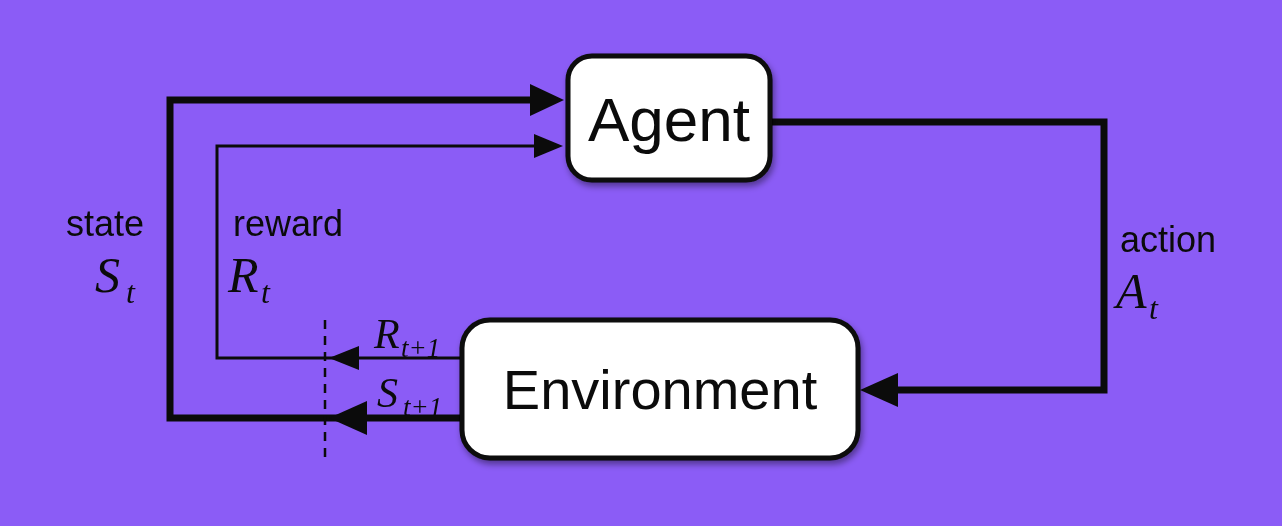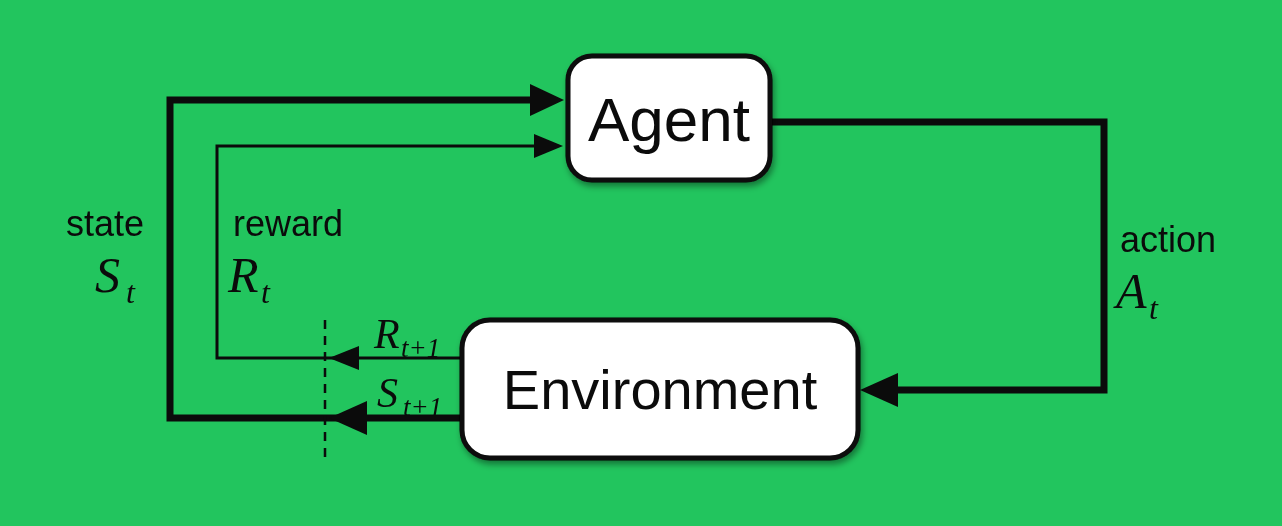--- a/index.html
+++ b/index.html
@@ -4,21 +4,21 @@
 <style>
   html, body {
     margin: 0;
     padding: 0;
     background: #ffffff;
   }
   #stage {
     position: relative;
     width: 1282px;
     height: 526px;
-    background: #22c55e;
+    background: #8b5cf6;
     overflow: hidden;
   }
   svg { display: block; }
   .sans {
     font-family: "Liberation Sans", sans-serif;
     fill: #0b0b0b;
   }
   .mathit {
     font-family: "Liberation Serif", serif;
     font-style: italic;

